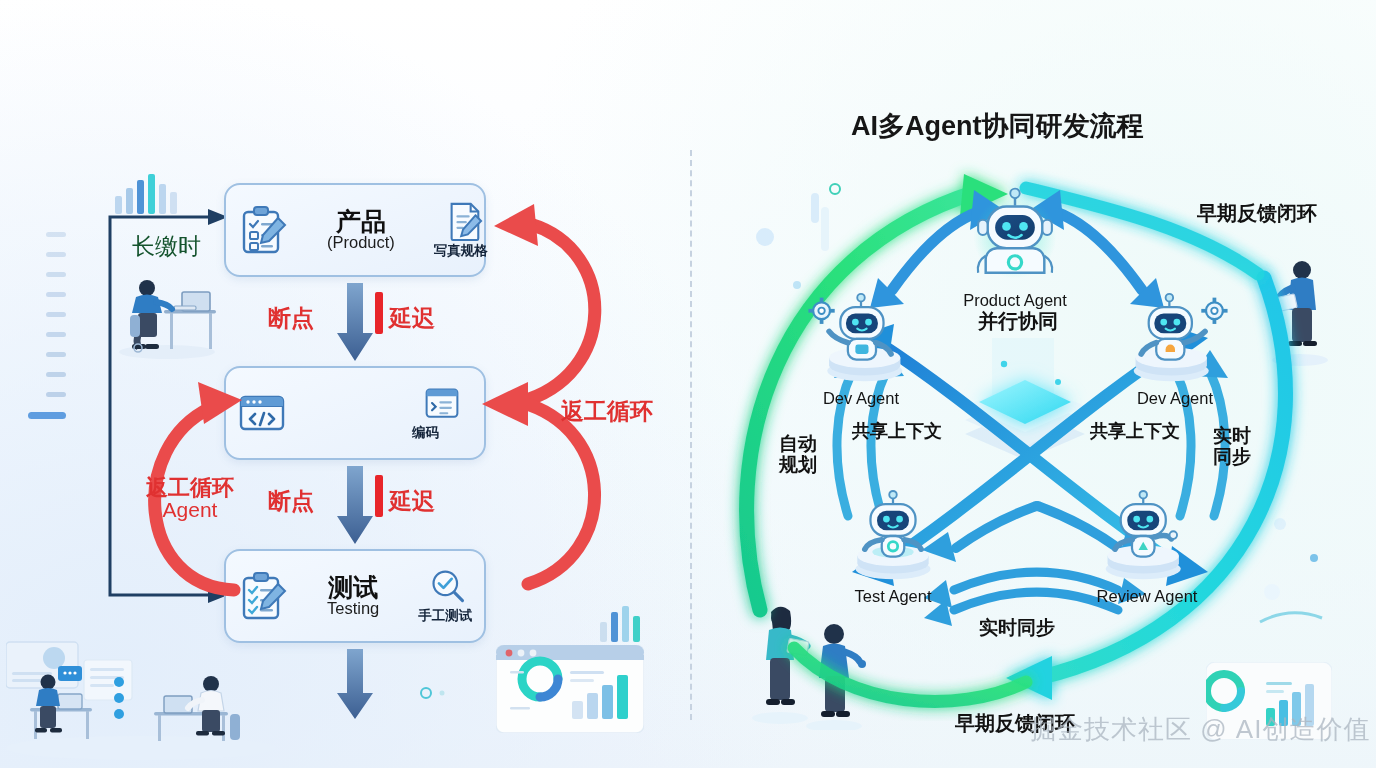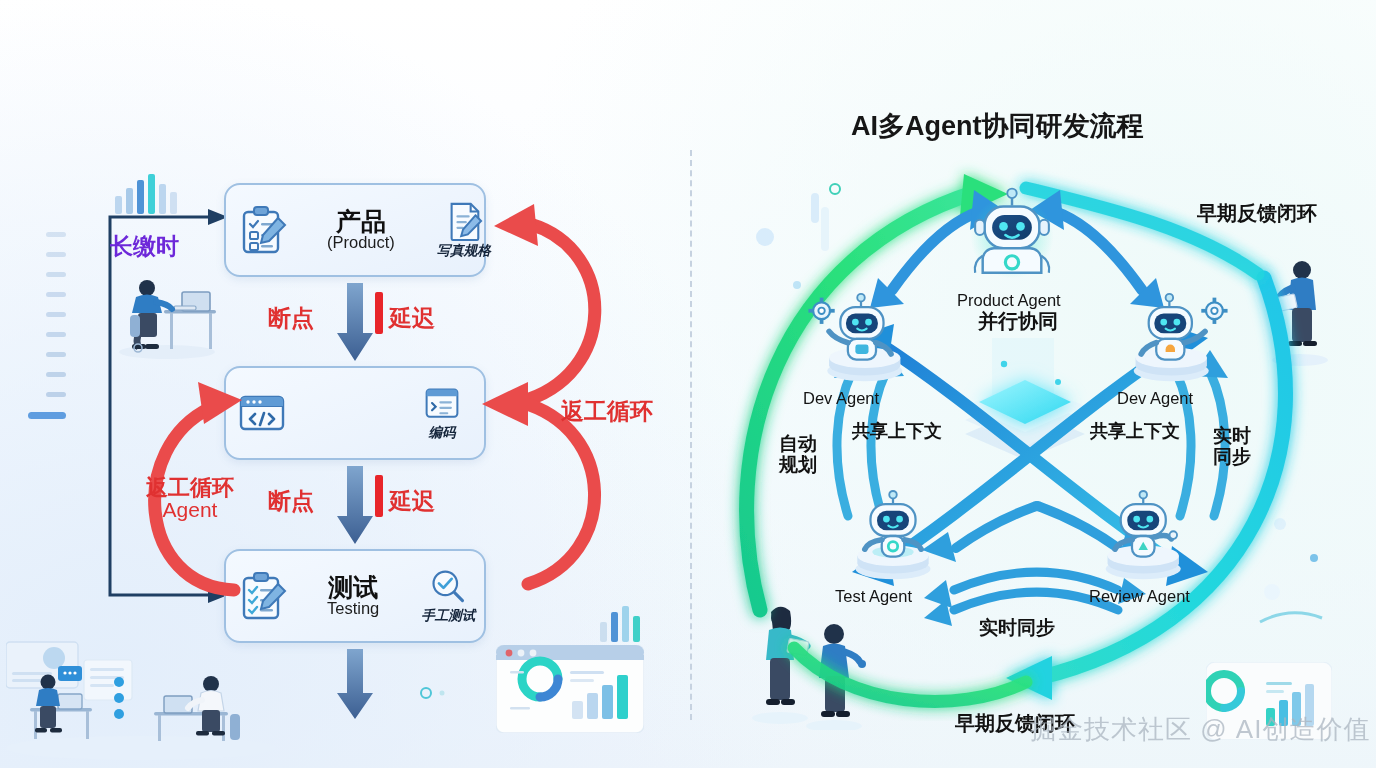--- a/index.html
+++ b/index.html
@@ -45,21 +45,21 @@
     gap:39px;
   }
   #box-product{ left:224px; top:183px; }
   #box-dev{ left:224px; top:366px; }
   #box-test{ left:224px; top:549px; }
 
   .sb-icon{ width:52px; height:52px; flex:0 0 52px; }
   .sb-mid{ flex:1 1 auto; text-align:center; line-height:1.04; }
   .sb-cn{ font-size:25px; font-weight:bold; color:#101010; display:block; }
   .sb-en{ font-size:16.5px; color:#1d1d1d; display:block; }
-  .sb-right{ width:60px; flex:0 0 60px; text-align:center;font-style:italic; }
+  .sb-right{ width:60px; flex:0 0 60px; text-align:left; }
   .sb-right svg{ display:block; margin:0 auto; }
   .sb-tag{ font-size:13.5px; font-weight:bold; color:#14243a; margin-top:1px; display:block; }
 
   
   .down-arrow{ position:absolute; width:40px; }
   #arrow-pd{ left:335px; top:283px; }
   #arrow-dt{ left:335px; top:466px; }
   #arrow-out{ left:335px; top:649px; }
 
   
@@ -72,24 +72,24 @@
   #bar1{ left:375px; top:292px; }
   #bar2{ left:375px; top:475px; }
 
   
   #rework-right{ position:absolute; left:561px; top:396px; font-size:23px; font-weight:bold; color:#e03131; white-space:nowrap; }
   #rework-left{ position:absolute; left:146px; top:476px; text-align:center; line-height:1.06; }
   #rework-left .l1{ font-size:22px; font-weight:bold; color:#e03131; display:block; }
   #rework-left .l2{ font-size:21px; color:#e03131; display:block; }
 
   
-  #leadtime{ position:absolute; left:110px; top:231px; font-size:23px; font-weight:bold; color:#6d28d9; }
-
-  
-  .agent{ position:absolute; width:116px; }
+  #leadtime{ position:absolute; left:110px; top:231px; font-size:23px; font-weight:normal; color:#14532d;padding-left:22px; }
+
+  
+  .agent{ position:absolute; width:116px; text-align:center; }
   .agent-name{ font-size:16.5px; color:#141414; margin-top:1px; white-space:nowrap; }
   #agent-product{ left:957px; top:182px; }
   #agent-dev-l{  left:803px; top:292px; }
   #agent-dev-r{  left:1117px;top:292px; }
   #agent-test{   left:835px; top:490px; }
   #agent-review{ left:1089px;top:490px; }
 
   .r-label{ position:absolute; font-weight:bold; color:#121212; white-space:nowrap; text-align:right; line-height:1.08; }
   #lbl-parallel{ left:978px; top:311px; font-size:20px; }
   #lbl-auto{     left:779px; top:434px; font-size:19px; }

